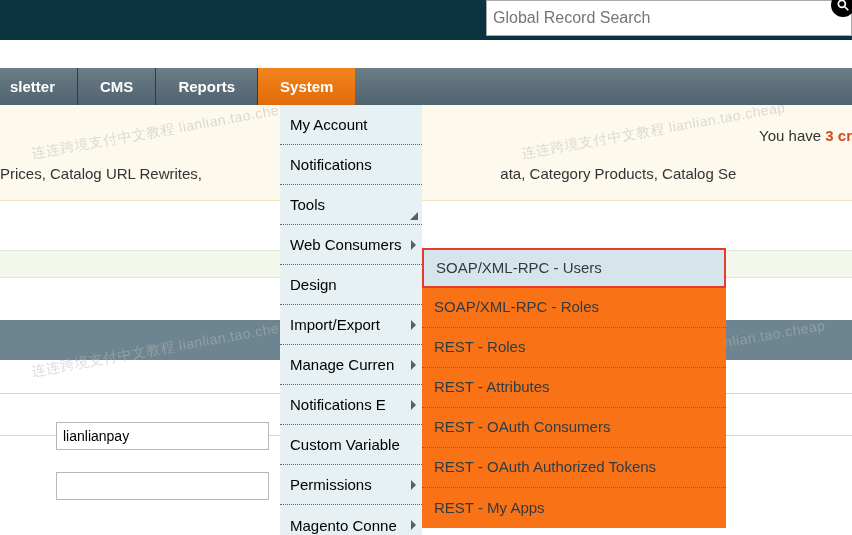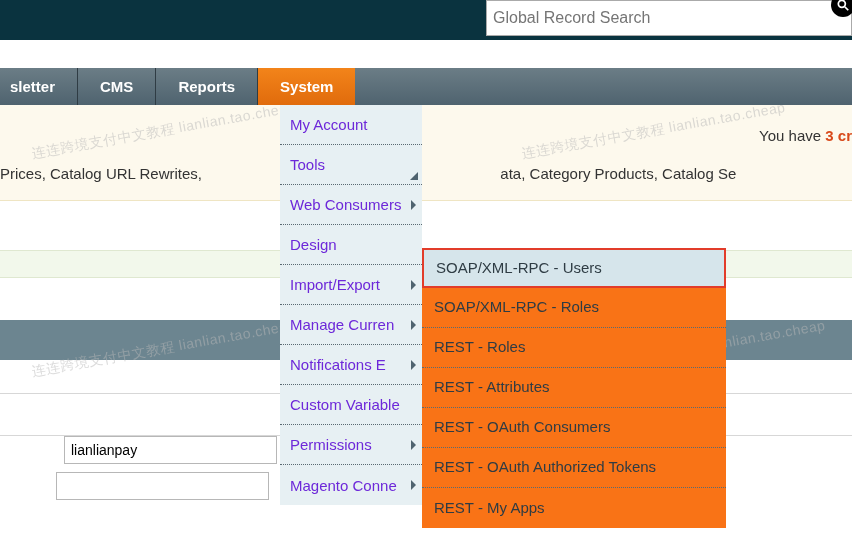--- a/index.html
+++ b/index.html
@@ -135,21 +135,21 @@
     left: 280px;
     top: 105px;
     width: 142px;
     background: #fff;
     z-index: 50;
   }
   .dd-item {
     height: 40px;
     background: #e7f0f3;
     border-bottom: 1px dotted #5a6a72;
-    color: #6d28d9;
+    color: #000000;
     font-size: 15px;
     display: flex;
     align-items: center;
     padding: 0 10px;
     position: relative;
     cursor: pointer;
     white-space: nowrap;
     overflow: hidden;
   }
   .dd-item.has-sub::after {
@@ -204,21 +204,21 @@
   .text-field {
     position: absolute;
     left: 56px;
     width: 213px;
     height: 28px;
     border: 1px solid #b7b7b7;
     padding: 2px 6px;
     font-size: 14px;
     background: #fff;
   }
-  .tf1 { top: 436px; margin-left: 8px; }
+  .tf1 { top: 422px; }
   .tf2 { top: 472px; }
 
   
   .wm {
     position: absolute;
     color: #b8b8b8;
     font-size: 14px;
     letter-spacing: 0.5px;
     transform: rotate(-10deg);
     opacity: 0.5;
@@ -267,20 +267,21 @@
   </div>
 </div>
 
 <div class="row-highlight"></div>
 <div class="row-gray"></div>
 <div class="row-sep"></div>
 <div class="row-sep2"></div>
 
 <div class="dropdown">
   <div class="dd-item">My Account</div>
+  <div class="dd-item">Notifications</div>
   <div class="dd-item tools-tri">Tools</div>
   <div class="dd-item has-sub">Web Consumers</div>
   <div class="dd-item">Design</div>
   <div class="dd-item has-sub">Import/Export</div>
   <div class="dd-item has-sub">Manage Curren</div>
   <div class="dd-item has-sub">Notifications E</div>
   <div class="dd-item">Custom Variable</div>
   <div class="dd-item has-sub">Permissions</div>
   <div class="dd-item has-sub">Magento Conne</div>
 </div>

